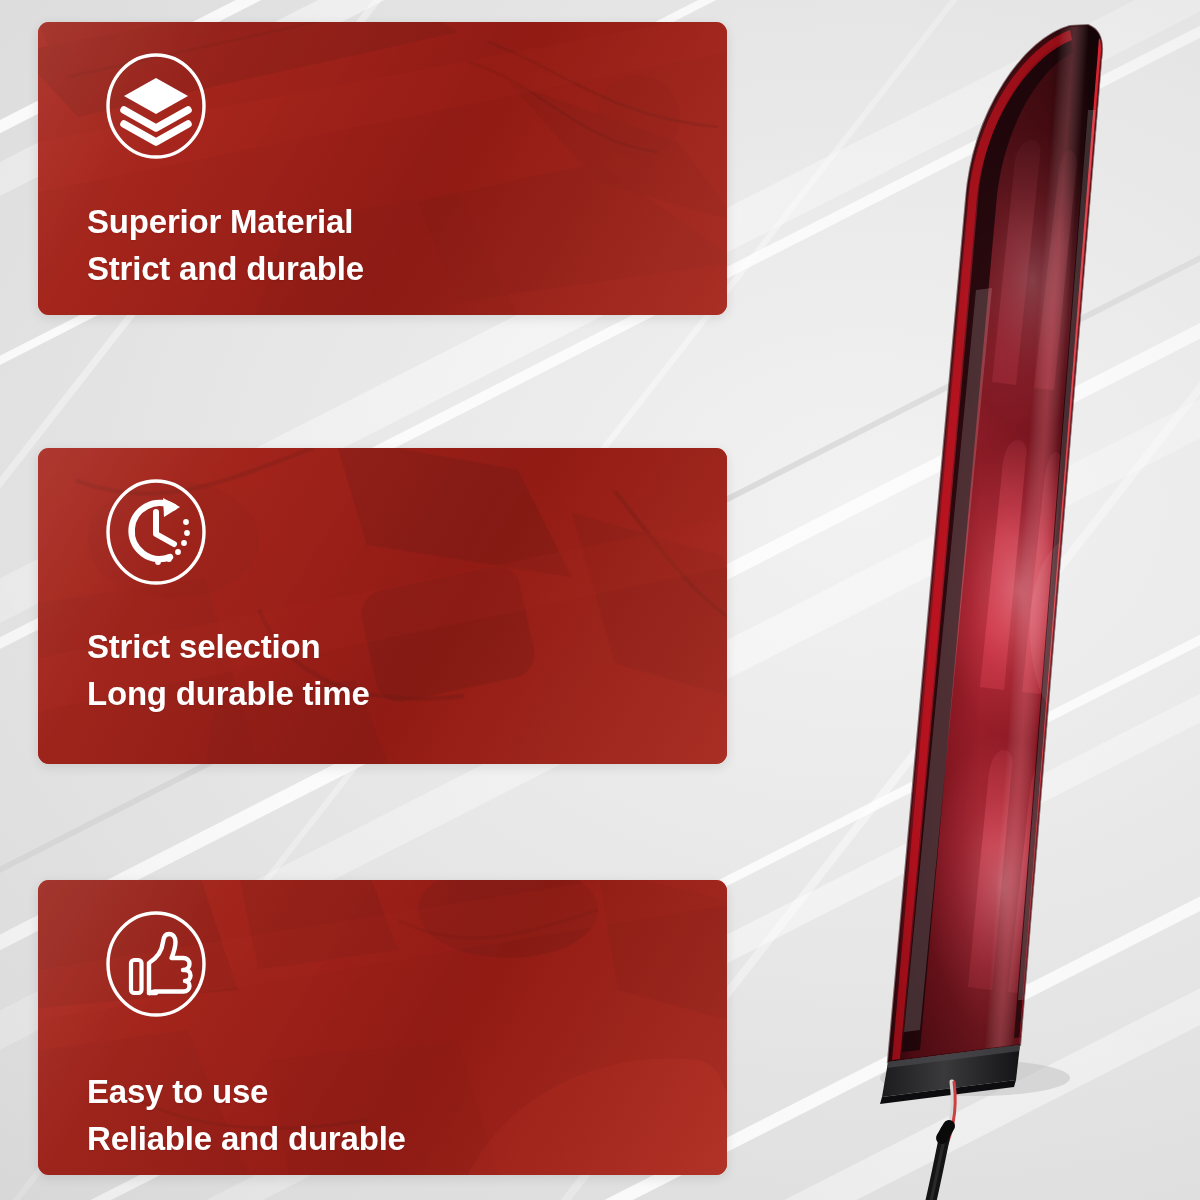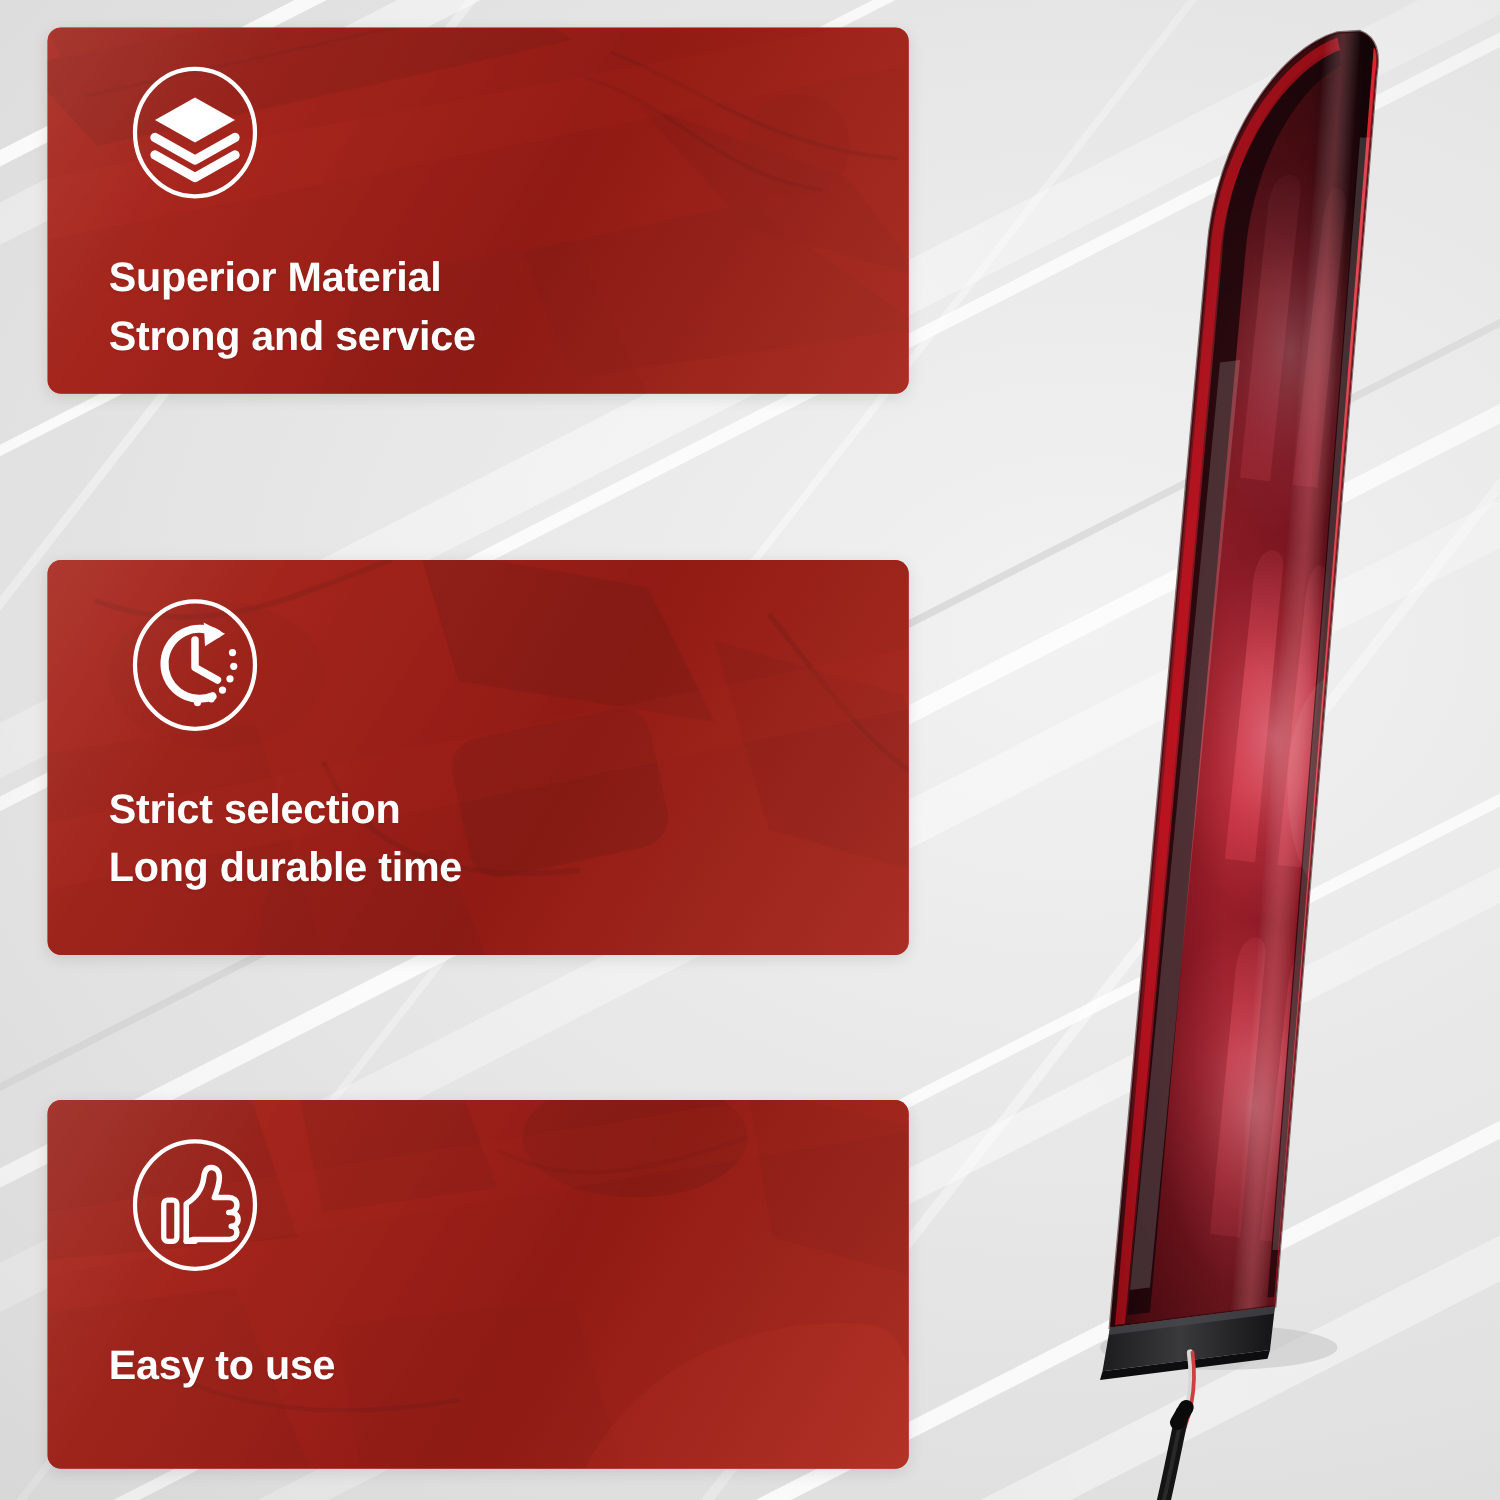--- a/index.html
+++ b/index.html
@@ -158,21 +158,21 @@
       <div class="icon-circle">
         <svg viewBox="0 0 112 112" fill="none">
           <ellipse cx="56" cy="56" rx="48" ry="51" stroke="#ffffff" stroke-width="3.4"></ellipse>
           <path d="M56 28 L88 46 L56 64 L24 46 Z" fill="#ffffff"></path>
           <path d="M24 60 L56 78 L88 60" stroke="#ffffff" stroke-width="7.5" stroke-linecap="round" stroke-linejoin="round"></path>
           <path d="M24 74 L56 92 L88 74" stroke="#ffffff" stroke-width="7.5" stroke-linecap="round" stroke-linejoin="round"></path>
         </svg>
       </div>
       <div class="card-text">
         <span class="ln">Superior Material</span>
-        <span class="ln">Strong and service</span>
+        <span class="ln">Strict and durable</span>
       </div>
     </div>
   </div>
 
   <div class="card card-2">
     <div class="card-tint"></div>
     <div class="card-photo">
       <svg viewBox="0 0 689 293" preserveAspectRatio="xMidYMid slice">
         <rect width="689" height="293" fill="#b8342a"></rect>
         <g fill="#7a1b14" opacity=".55">
@@ -263,20 +263,21 @@
                    C73 26 75.5 29 75.5 34 C75.5 39 73.5 45 71.5 50
                    L83 50 C87 50 89.5 52.5 89.5 56 C89.5 59.5 87 62 83 62
                    L85 62 C88.5 62 90.5 64.5 90.5 67.5 C90.5 70.5 88.5 73 85 73
                    C88 73 89.5 75.5 89.5 78 C89.5 81 87 83.5 83.5 83.5
                    L55 83.5 Z" stroke="#ffffff" stroke-width="4.4" stroke-linejoin="round" fill="none"></path>
           <path d="M49 85 L56 85" stroke="#ffffff" stroke-width="4.4" stroke-linecap="round"></path>
         </svg>
       </div>
       <div class="card-text">
         <span class="ln">Easy to use</span>
+        <span class="ln">Reliable and durable</span>
       </div>
     </div>
   </div>
 
   <div id="product">
     <svg viewBox="0 0 430 1215" preserveAspectRatio="none">
       <defs>
 
         <linearGradient id="lensX" x1="0" y1="0" x2="1" y2="0">
           <stop offset="0%" stop-color="#5b0b13"></stop>

